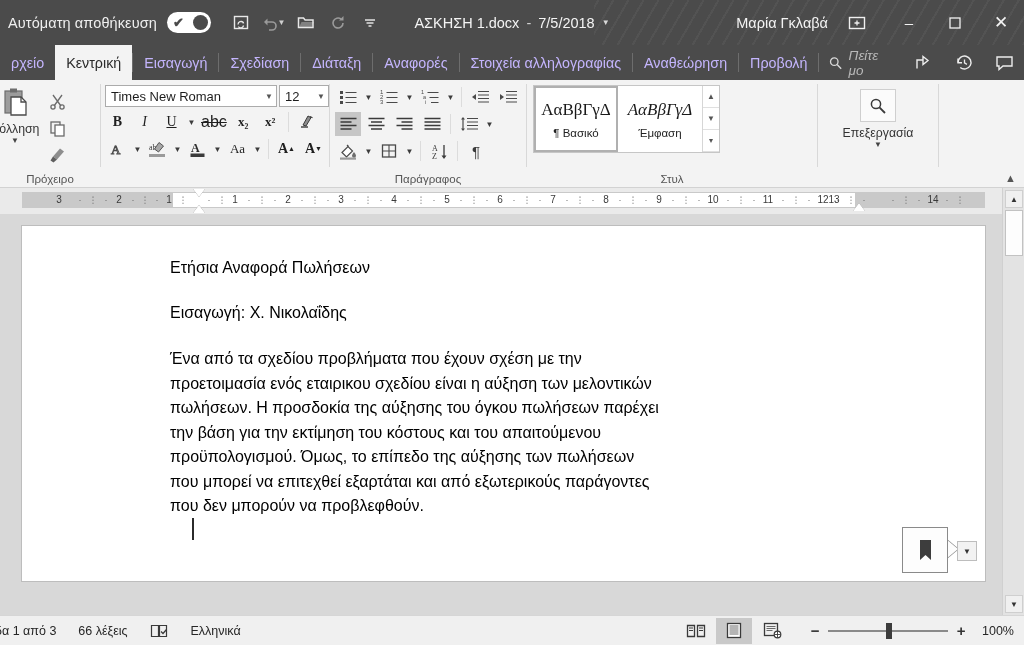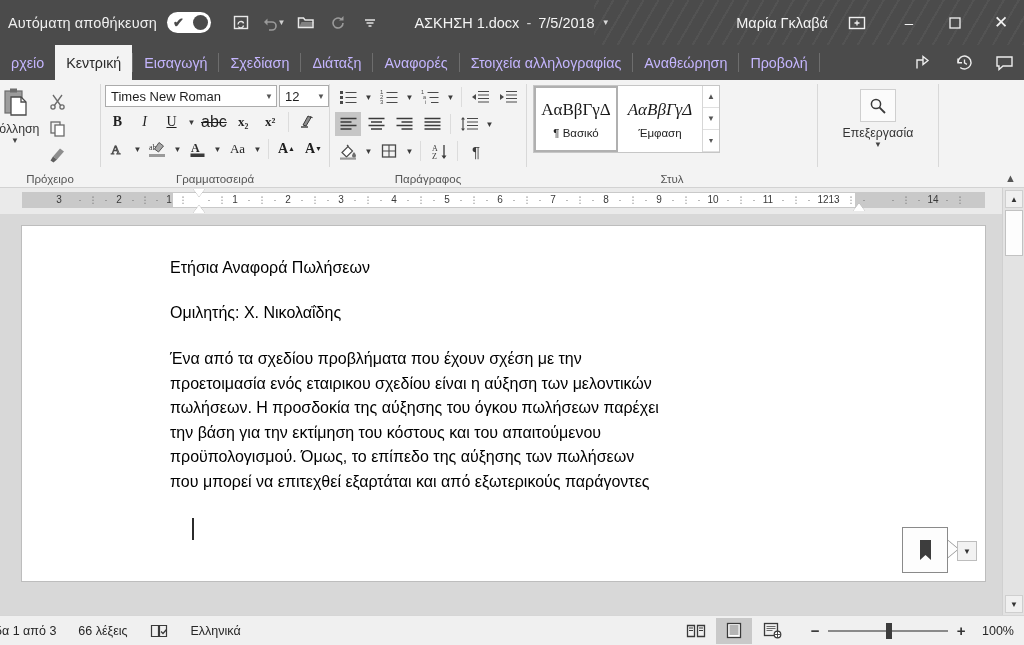--- a/index.html
+++ b/index.html
@@ -386,20 +386,27 @@
     <div class="tab">Διάταξη</div>
     <div class="tab-sep"></div>
     <div class="tab">Αναφορές</div>
     <div class="tab-sep"></div>
     <div class="tab">Στοιχεία αλληλογραφίας</div>
     <div class="tab-sep"></div>
     <div class="tab">Αναθεώρηση</div>
     <div class="tab-sep"></div>
     <div class="tab">Προβολή</div>
     <div class="tab-sep"></div>
+    <div class="tellme">
+      <svg width="14" height="14" viewBox="0 0 14 14">
+          <circle cx="5.6" cy="5.6" r="4" fill="none" stroke="#d8d8d8" stroke-width="1.4"></circle>
+          <path d="M8.6 8.6L13 13" stroke="#d8d8d8" stroke-width="1.5"></path>
+        </svg>
+      <span>Πείτε μο</span>
+    </div>
 
     <div class="tabbar-right">
       <div class="tr-btn">
         <svg width="18" height="16" viewBox="0 0 18 16">
             <path d="M2 13.5V5h6" fill="none" stroke="#ededed" stroke-width="1.4"></path>
             <path d="M8 1.5l5 4-5 4z" fill="none" stroke="#ededed" stroke-width="1.4"></path>
           </svg>
       </div>
       <div class="tr-btn">
         <svg width="19" height="17" viewBox="0 0 19 17">
@@ -509,21 +516,20 @@
             </div>
             <span class="caret-s">▼</span>
             <div class="fbtn serif" style="font-size:13px">Aa</div>
             <span class="caret-s">▼</span>
             <div class="vdiv"></div>
             <div class="fbtn serif" style="font-weight:bold;font-size:14px">A<sup style="font-size:7px">▲</sup></div>
             <div class="fbtn serif" style="font-weight:bold;font-size:14px">A<sup style="font-size:7px">▼</sup></div>
           </div>
         </div>
       </div>
-      <div class="group-label">Γραμματοσειρά</div>
     </div>
     <div class="group-div"></div>
 
     <div class="group g-para">
       <div class="group-body">
         <div class="para-rows">
           <div class="frow">
             <div class="pbtn">
               <svg width="19" height="16" viewBox="0 0 19 16">
                   <rect x="1" y="2" width="3" height="3" fill="#4a4a4a"></rect>
@@ -752,27 +758,28 @@
       <div class="indent-bot"></div>
       <div class="indent-right"></div>
     </div>
     <div class="ruler-scroll-up">▲</div>
   </div>
 
   <div class="docarea">
     <div class="page">
       <div class="page-text">
         <div class="ln p-title">Ετήσια Αναφορά Πωλήσεων</div>
-        <div class="ln p-speaker">Ομιλητής: Χ. Νικολαΐδης</div>
+        <div class="ln p-speaker">Εισαγωγή: Χ. Νικολαΐδης</div>
         <div class="ln">Ένα από τα σχεδίου προβλήματα που έχουν σχέση με την</div>
         <div class="ln">προετοιμασία ενός εταιρικου σχεδίου είναι η αύξηση των μελοντικών</div>
         <div class="ln">πωλήσεων. Η προσδοκία της αύξησης του όγκου πωλήσεων παρέχει</div>
         <div class="ln">την βάση για την εκτίμηση του κόστους και του απαιτούμενου</div>
         <div class="ln">προϋπολογισμού.  Όμως, το επίπεδο της αύξησης των πωλήσεων</div>
         <div class="ln">που μπορεί να επιτεχθεί εξαρτάται και από εξωτερικούς παράγοντες</div>
+        <div class="ln">που δεν μπορούν να προβλεφθούν.</div>
         <div class="caret-bar"></div>
       </div>
       <div class="bookmark-callout">
         <div class="bm-tail"></div>
         <div class="bm-shape">
           <svg width="17" height="22" viewBox="0 0 17 22">
               <path d="M3 1h11v20l-5.5-5L3 21z" fill="#3d3d3d"></path>
             </svg>
         </div>
         <div class="bm-caret">▼</div>

